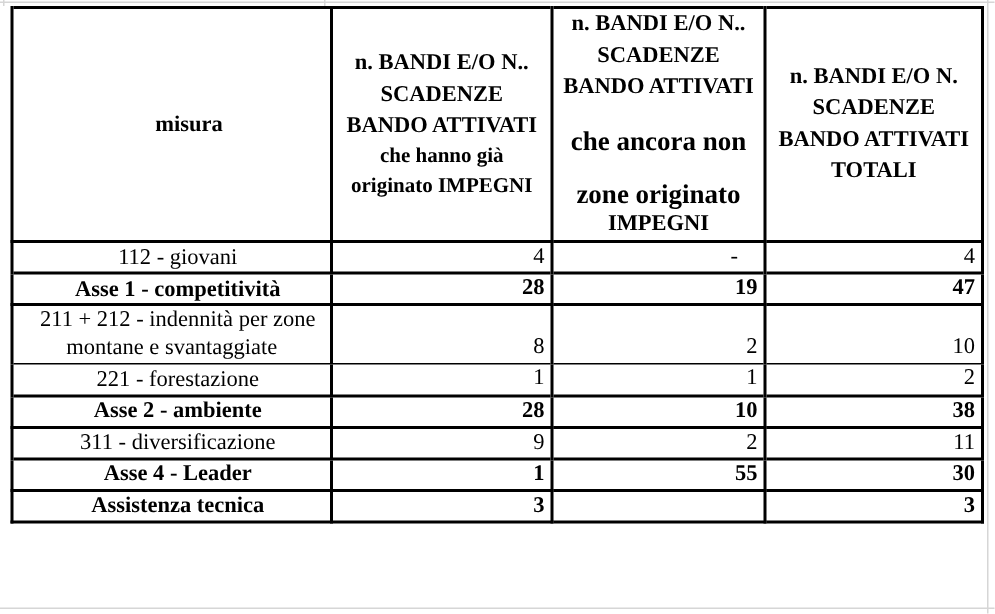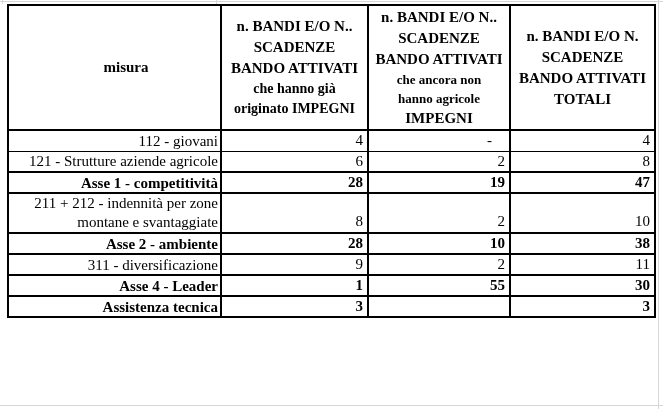--- a/index.html
+++ b/index.html
@@ -37,26 +37,26 @@
   thead tr { height: 125px; }
   tbody tr { height: 21px; }
   tbody tr.tall { height: 38px; }
   tr.bold td { border-top-width: 2px; border-bottom-width: 2px; }
 
   .hcell {
     text-align: center; vertical-align: middle;
     font-weight: bold;
   }
   .h-main { display: block; font-size: 15px; line-height: 21px; }
-  .h-sub  { display: block; font-size: 13px; line-height: 19px; }
+  .h-sub  { display: block; font-size: 18px; line-height: 19px; margin-top: 16px; }
   .h-sub2 { display: block; font-size: 14px; line-height: 20px; }
   .h-misura { font-size: 15px; padding-left: 23px; }
 
   .label {
-    text-align: right; vertical-align: middle;
+    text-align: center; vertical-align: middle;
     font-size: 15px; line-height: 18px;
     padding: 0 2px; text-indent: 8px;
   }
   tr.tall .label { line-height: 19px; }
   .no-indent { text-indent: 0; }
   tr.bold .label { font-weight: bold; }
 
   .num {
     text-align: right; vertical-align: middle;
     font-size: 15px;
@@ -94,55 +94,55 @@
           <span class="h-main">SCADENZE</span>
           <span class="h-main">BANDO ATTIVATI</span>
           <span class="h-sub2">che hanno già</span>
           <span class="h-sub2">originato IMPEGNI</span>
         </td>
         <td class="hcell">
           <span class="h-main">n. BANDI E/O N..</span>
           <span class="h-main">SCADENZE</span>
           <span class="h-main">BANDO ATTIVATI</span>
           <span class="h-sub">che ancora non</span>
-          <span class="h-sub">hanno agricole</span>
+          <span class="h-sub">zone originato</span>
           <span class="h-main">IMPEGNI</span>
         </td>
         <td class="hcell">
           <span class="h-main">n. BANDI E/O N.</span>
           <span class="h-main">SCADENZE</span>
           <span class="h-main">BANDO ATTIVATI</span>
           <span class="h-main">TOTALI</span>
         </td>
       </tr>
     </thead>
     <tbody>
       <tr>
         <td class="label">112 - giovani</td>
         <td class="num">4</td>
         <td class="num dash">-</td>
         <td class="num">4</td>
       </tr>
-      <tr>
-        <td class="label">121 - Strutture aziende agricole</td>
-        <td class="num">6</td>
-        <td class="num">2</td>
-        <td class="num">8</td>
-      </tr>
       <tr class="bold">
         <td class="label">Asse 1 - competitività</td>
         <td class="num">28</td>
         <td class="num">19</td>
         <td class="num">47</td>
       </tr>
       <tr class="tall">
         <td class="label">211 + 212 - indennità per zone montane e svantaggiate</td>
         <td class="num">8</td>
         <td class="num">2</td>
         <td class="num">10</td>
+      </tr>
+      <tr>
+        <td class="label">221 - forestazione</td>
+        <td class="num">1</td>
+        <td class="num">1</td>
+        <td class="num">2</td>
       </tr>
       <tr class="bold">
         <td class="label">Asse 2 - ambiente</td>
         <td class="num">28</td>
         <td class="num">10</td>
         <td class="num">38</td>
       </tr>
       <tr>
         <td class="label">311 - diversificazione</td>
         <td class="num">9</td>

